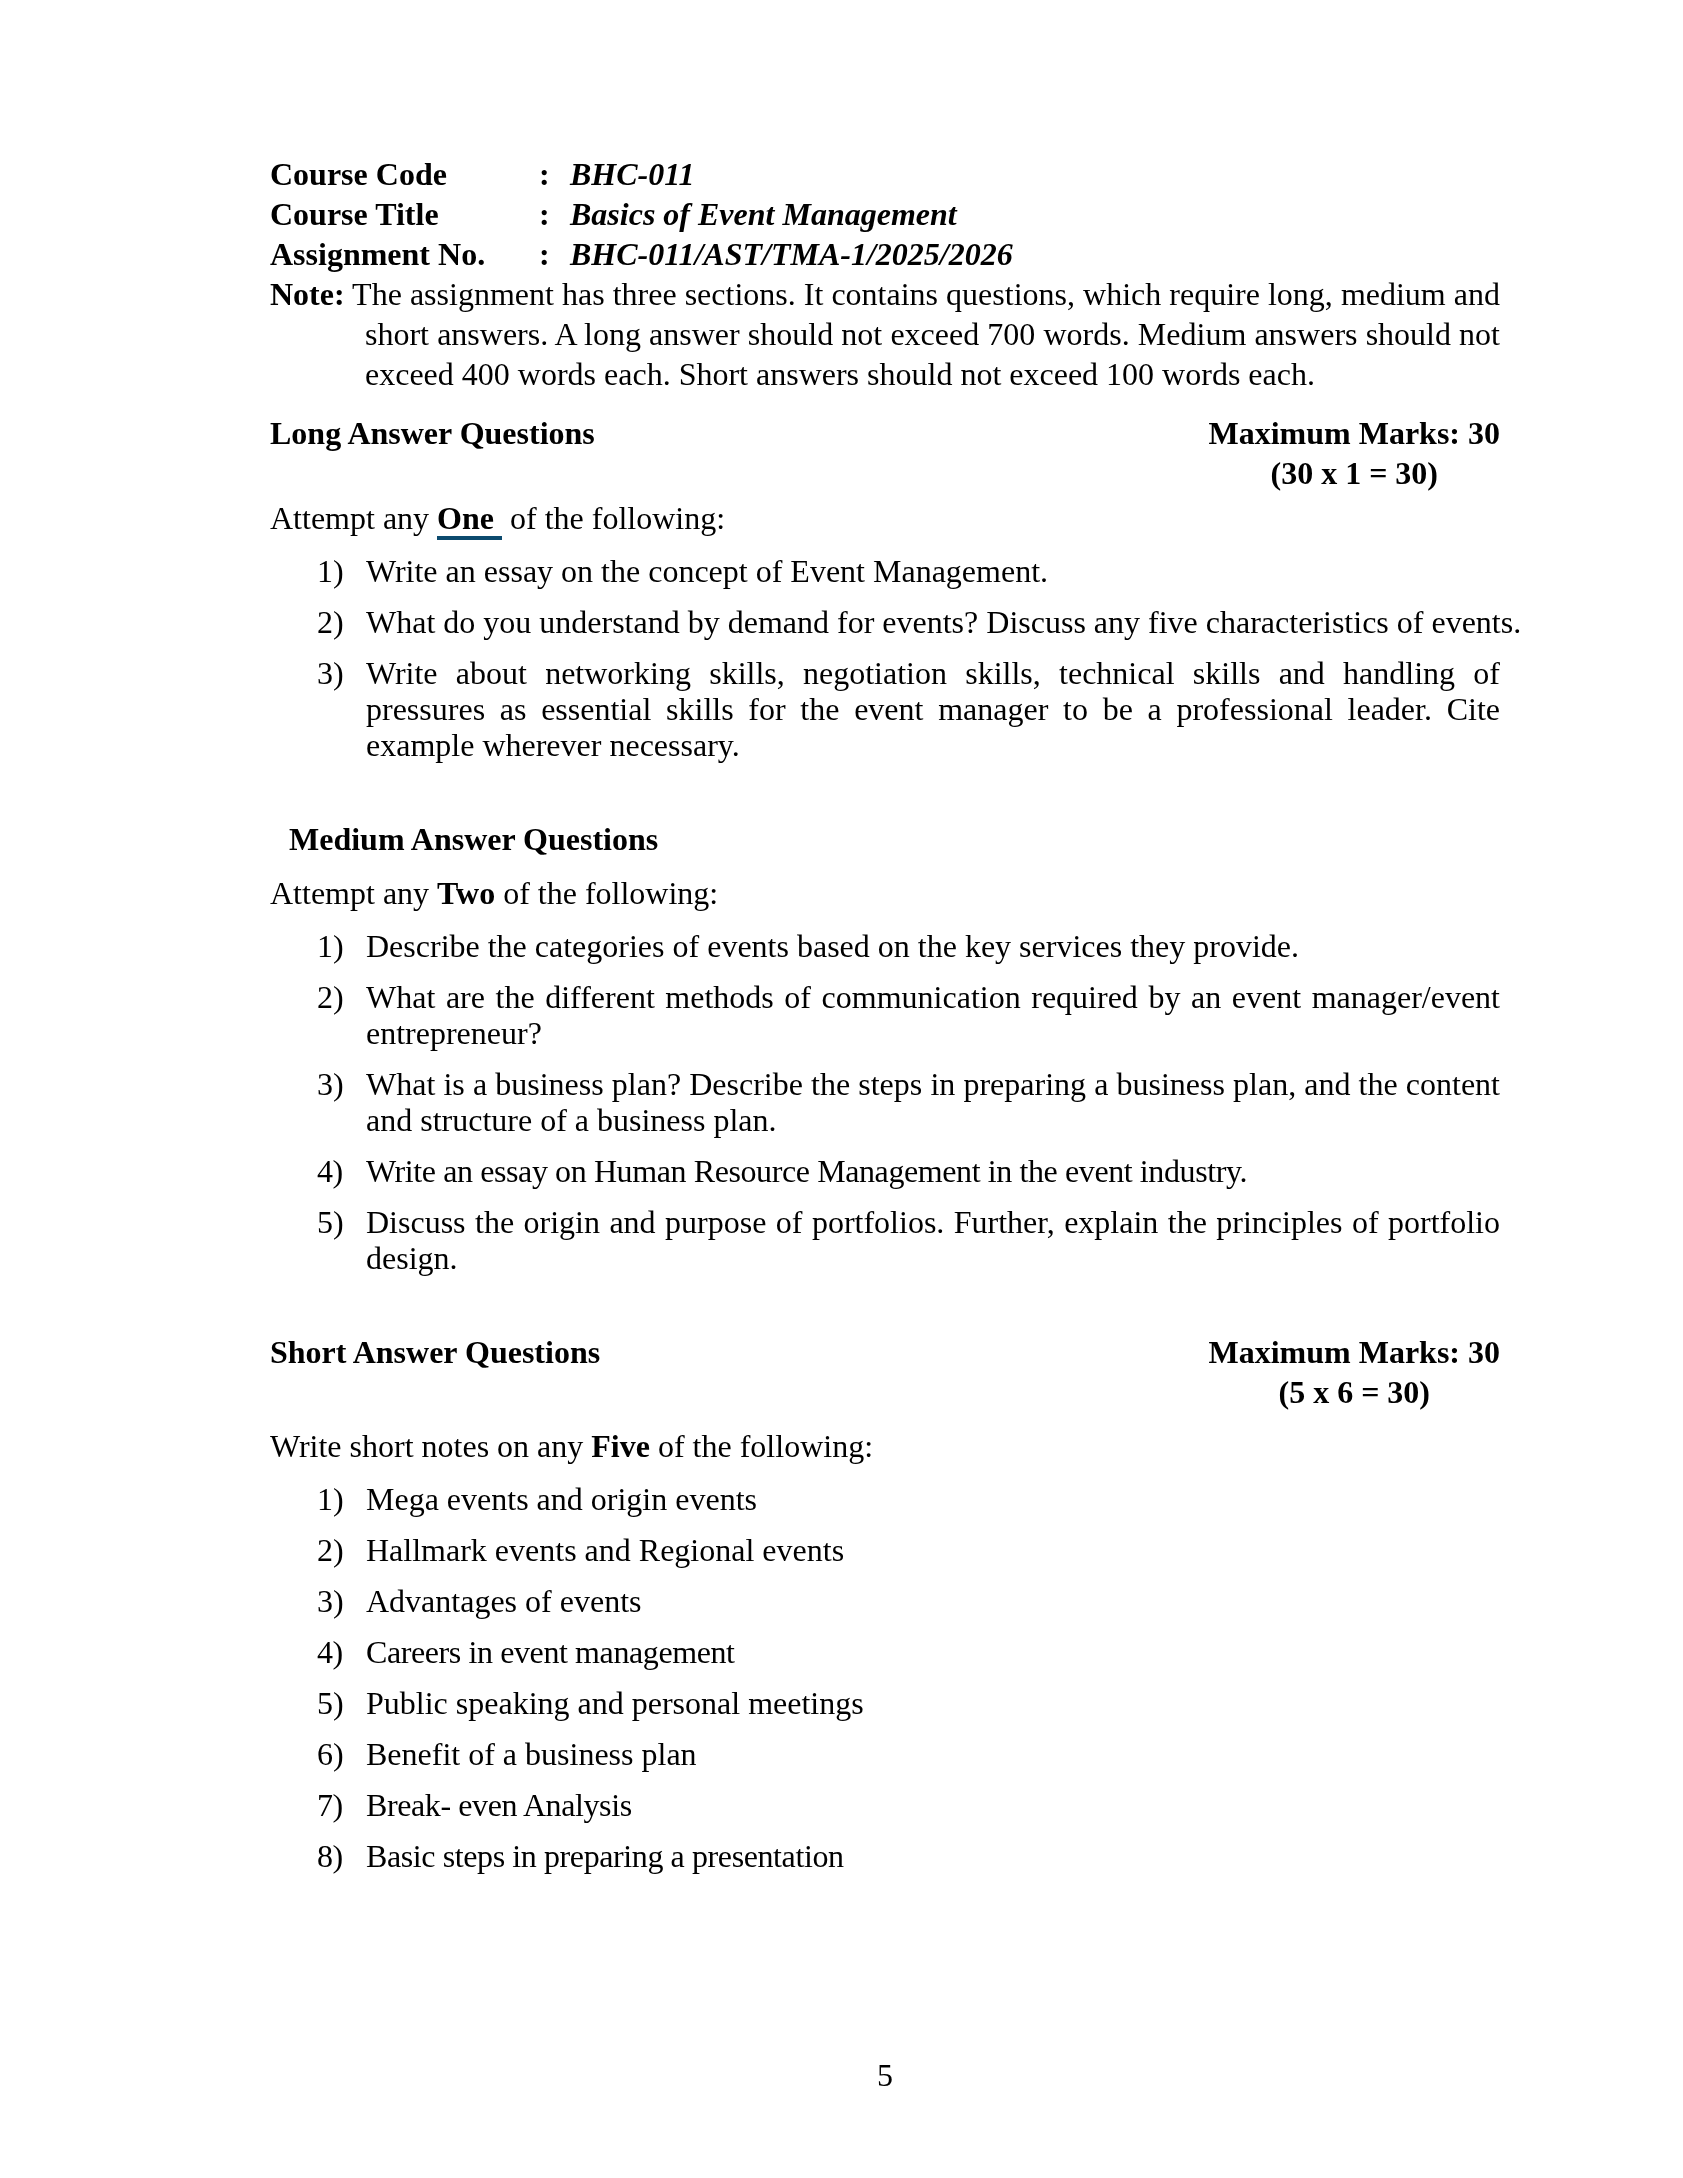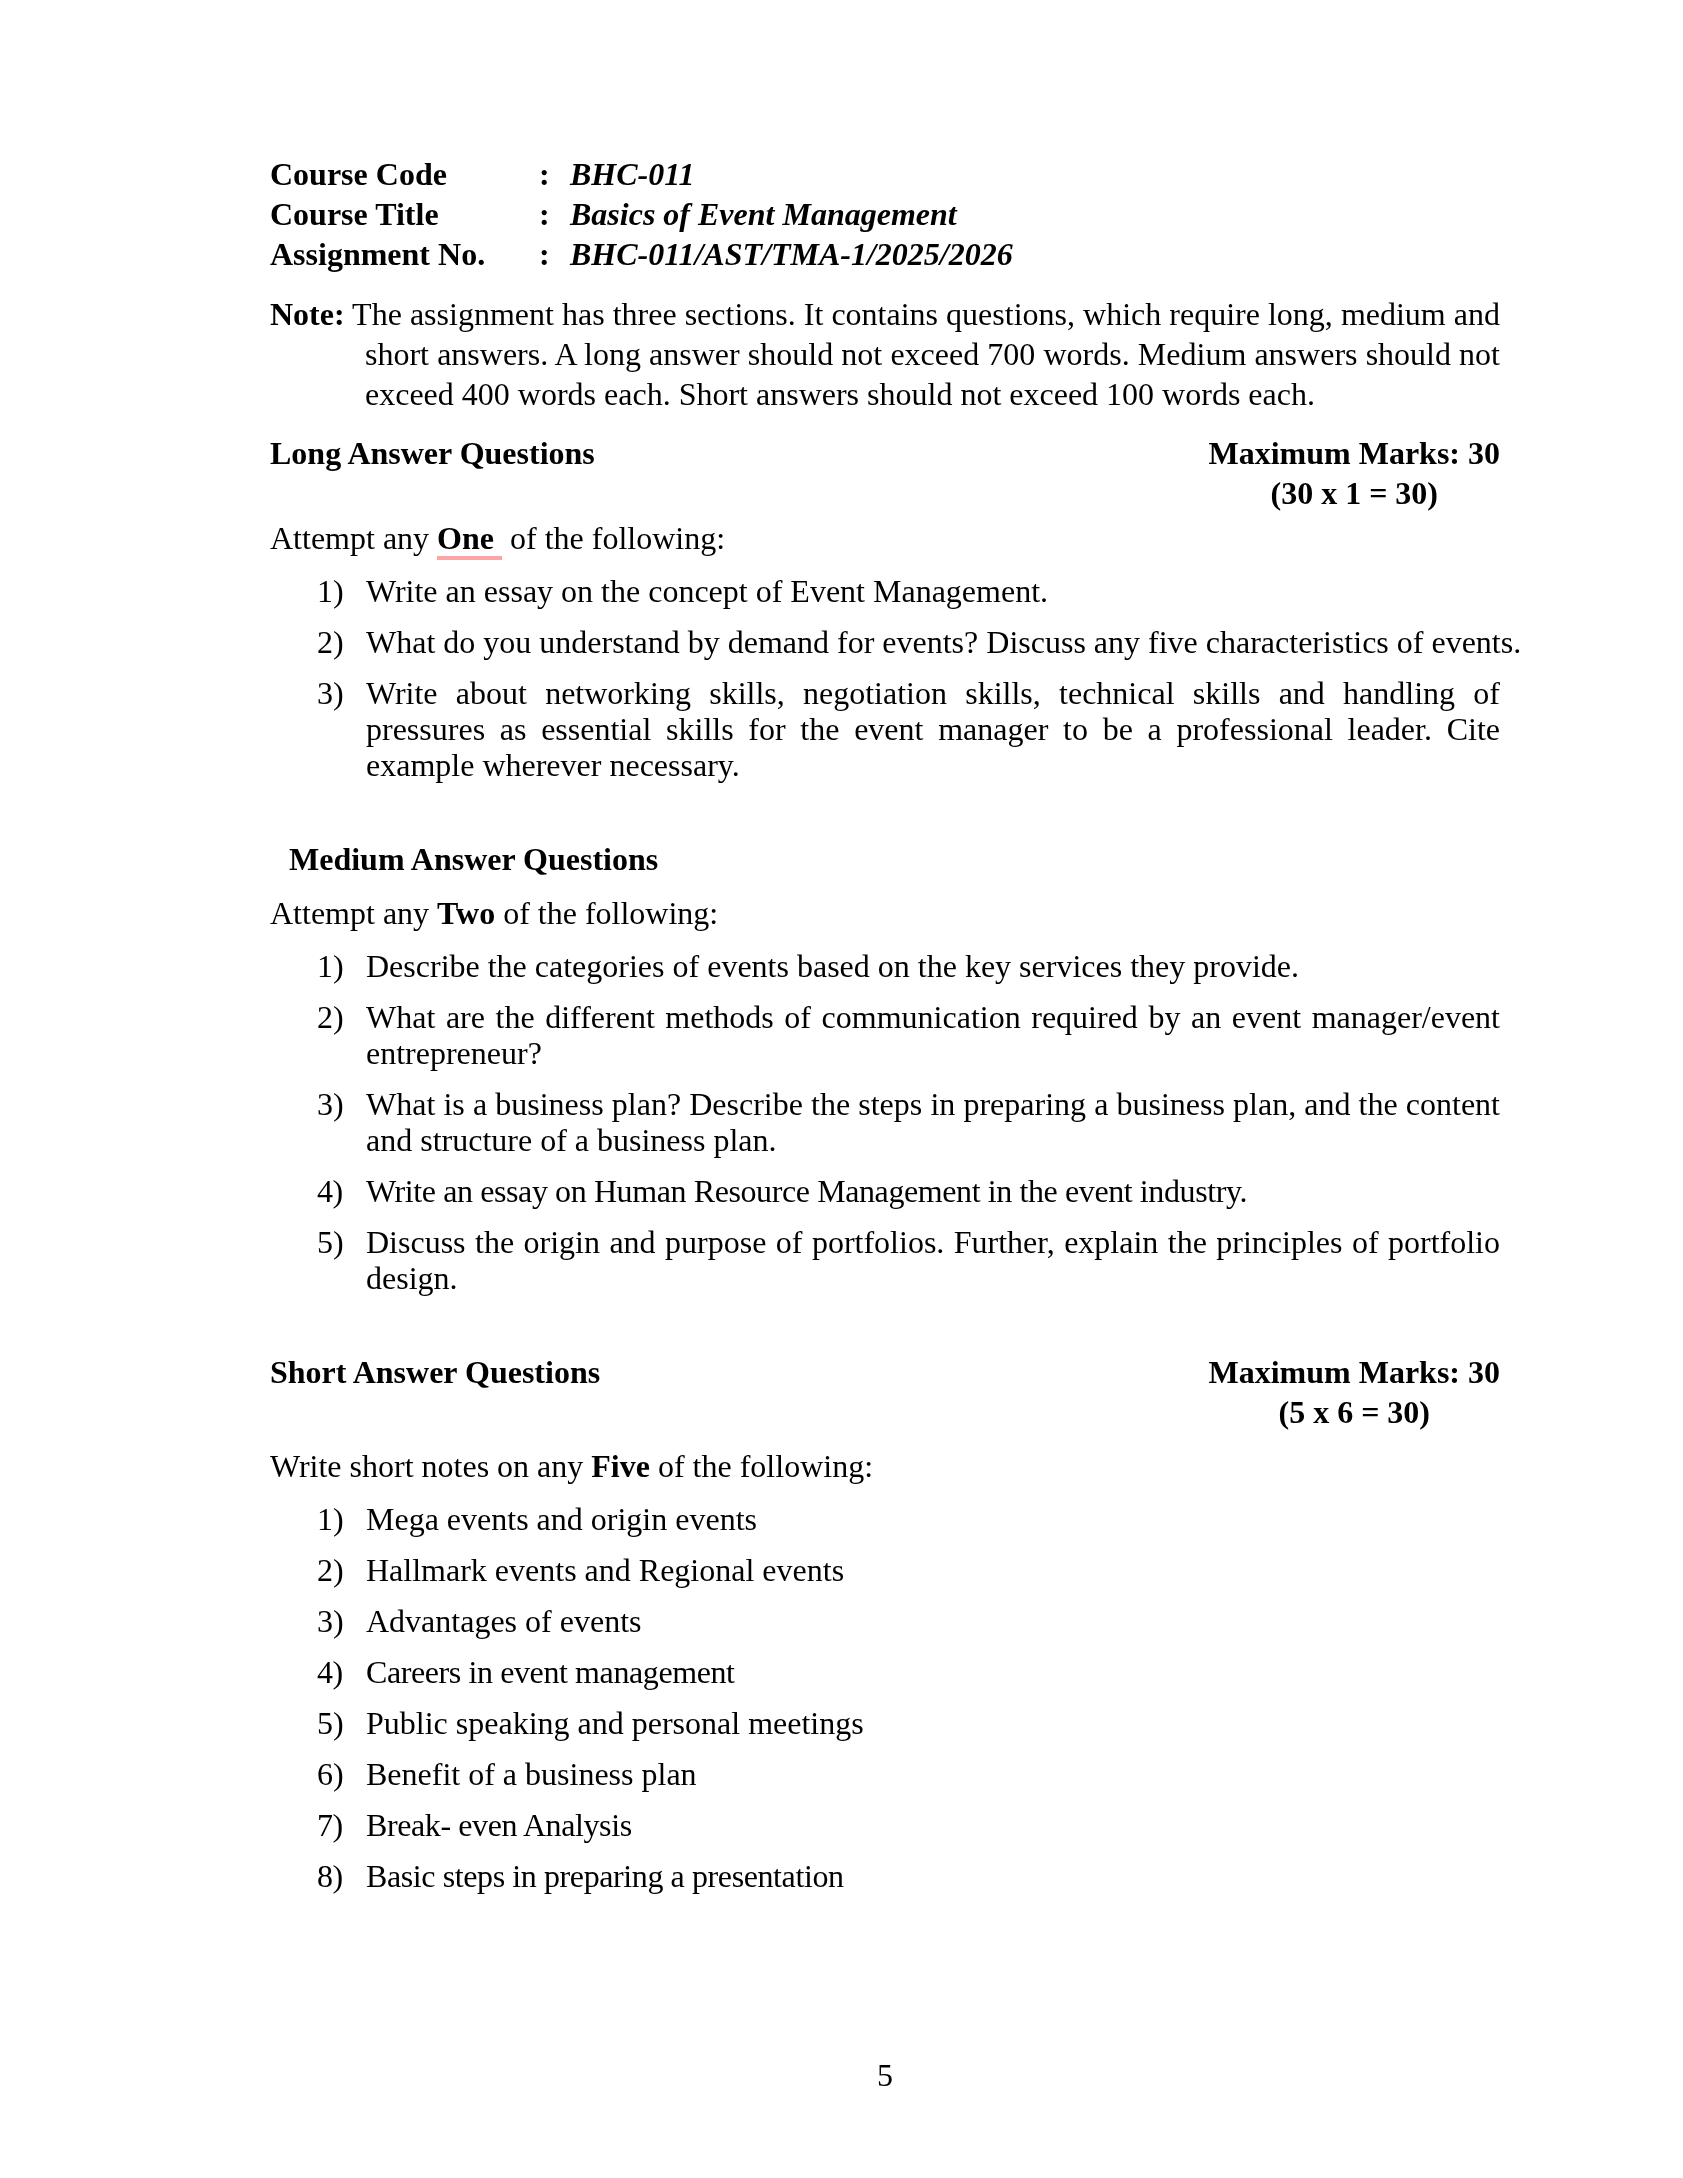--- a/index.html
+++ b/index.html
@@ -17,21 +17,20 @@
     overflow: hidden;
     border-radius: 16px;
   }
   
   .hrow { display: flex; font-weight: bold; }
   .hlabel { width: 269px; flex: none; }
   .hcolon { width: 31px; flex: none; }
   .hvalue { flex: 1; white-space: nowrap; font-style: italic; }
   
   .note {
-    margin-top: 20px;
     text-align: justify;
     padding-left: 95px;
     text-indent: -95px;
   }
   .note-label { font-weight: bold; }
   
   .sec-head {
     display: flex;
     justify-content: space-between;
     align-items: flex-start;
@@ -39,21 +38,21 @@
   }
   .marks-block { text-align: center; }
   .marks-line { white-space: nowrap; }
   .sec-head-1 { margin-top: 19px; }
   .sec-head-2 { margin-top: 56px; margin-left: 19px; }
   .sec-head-3 { margin-top: 56px; }
   .instruction { margin-top: 5px; }
   .instruction-m { margin-top: 14px; }
   .emph { font-weight: bold; }
   .emph-underline {
-    border-bottom: 4px solid #fca5a5;
+    border-bottom: 4px solid #0c4a6e;
     padding-right: 8px;
   }
   
   .qlist { list-style: none; }
   .qitem {
     position: relative;
     padding-left: 96px;
     line-height: 36px;
     margin-top: 15px;
   }

